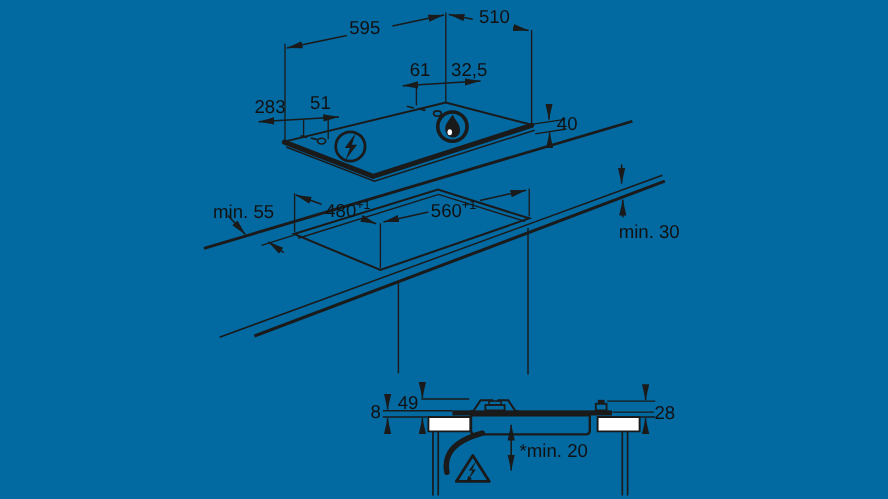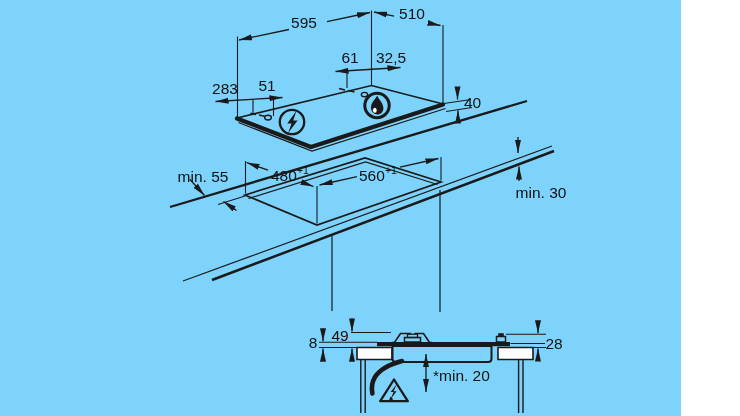--- a/index.html
+++ b/index.html
@@ -1,16 +1,16 @@
 <!DOCTYPE html>
 <html><head>
 <meta charset="utf-8">
 <style>
   html,body{margin:0;padding:0;background:#ffffff;}
-  .stage{width:681px;height:416px;background:#7dd3fc;position:relative;overflow:hidden;
+  .stage{width:740px;height:416px;background:#0369a1;position:relative;overflow:hidden;
          font-family:"Liberation Sans", sans-serif;}
   svg{display:block}
   .ln{stroke:#1a1a1a;fill:none}
   .ext{stroke-width:1.1}
   .dim{stroke-width:1.3}
   .edge{stroke-width:1.6}
   .thin{stroke-width:1.2}
   .thick{stroke-width:4.2;stroke-linecap:round;stroke-linejoin:round}
   .bandA{stroke-width:2.3}
   .bandB{stroke-width:2.5}

